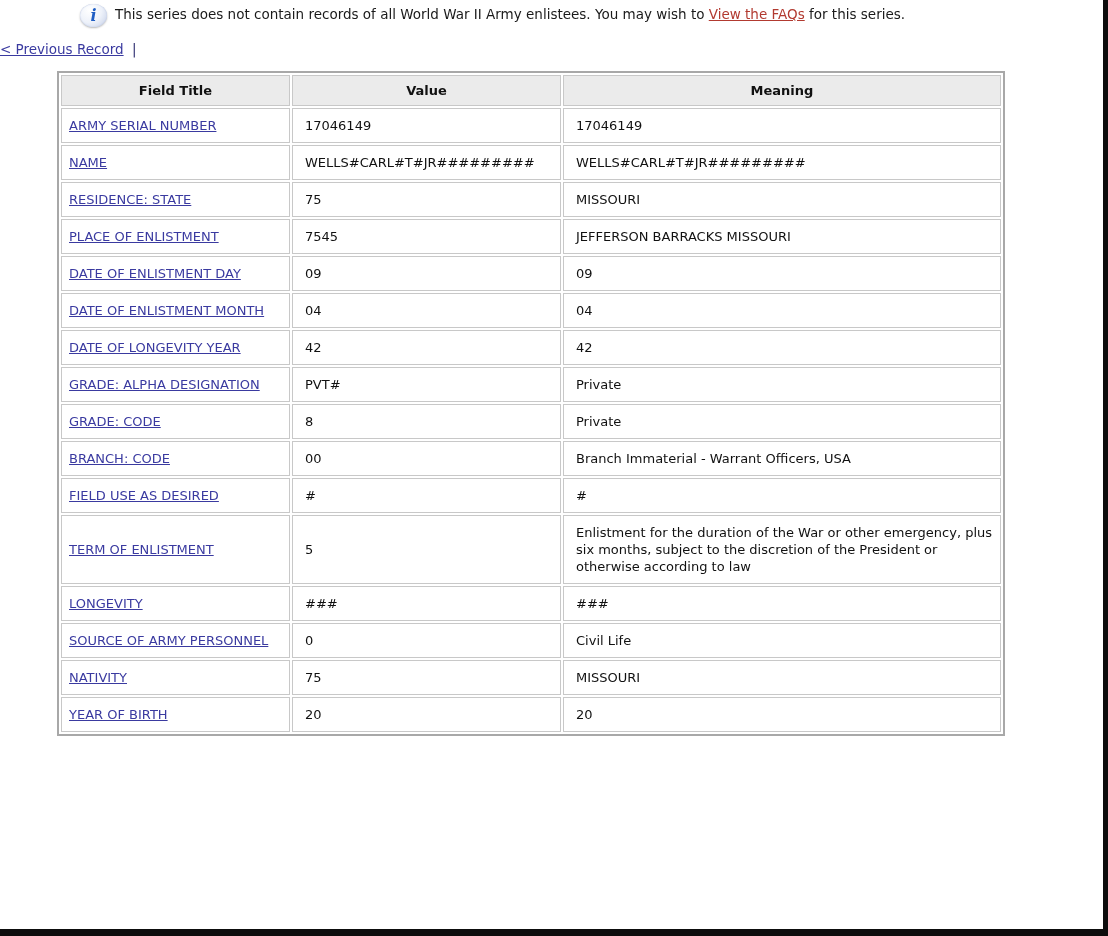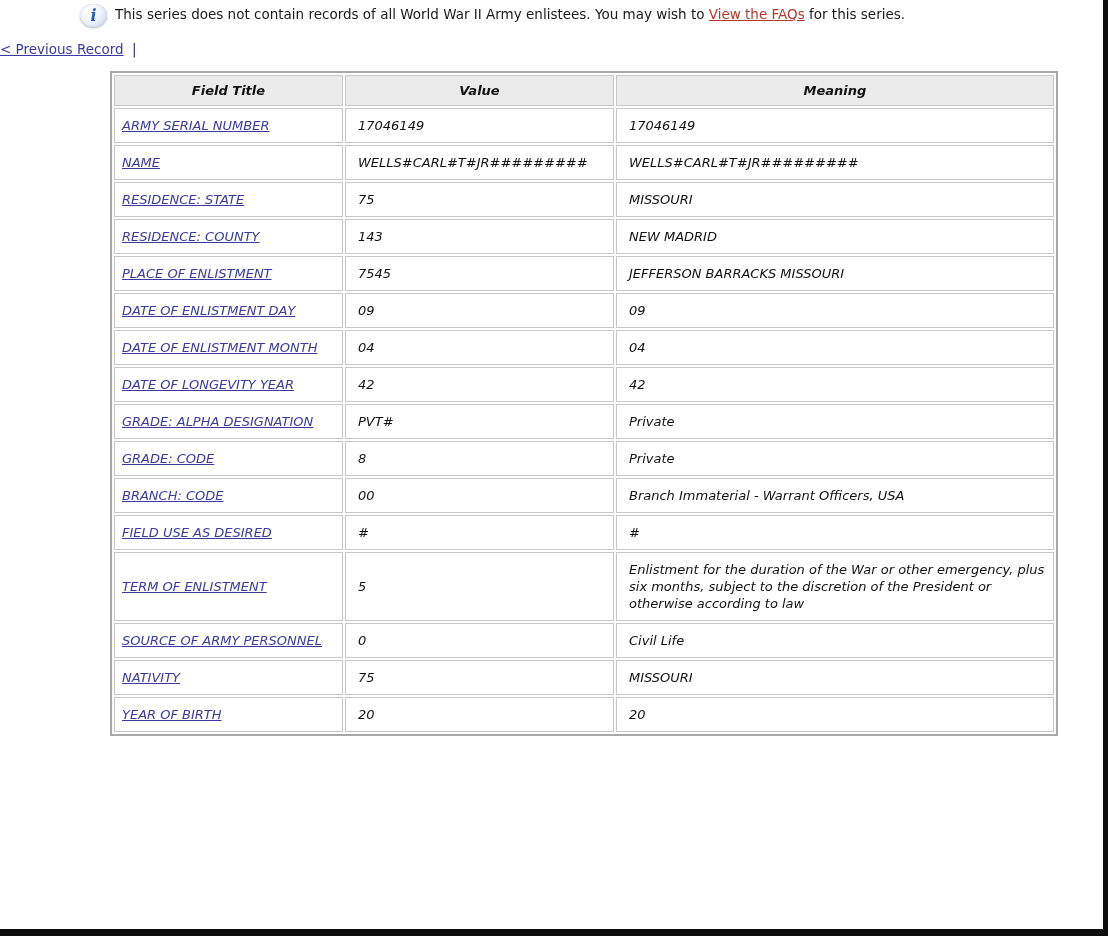--- a/index.html
+++ b/index.html
@@ -57,28 +57,27 @@
   }
   .prev-link {
     color: #3a3aa0;
     text-decoration: underline;
     cursor: pointer;
   }
   .nav-sep { color: #2b2b6e; margin-left: 4px; }
 
   
   table.record-table {
-    margin: 14px 0 0 110px;
+    margin: 14px 0 0 57px;
     width: 936px;
     border-collapse: separate;
     border-spacing: 2px;
     border: 2px solid #a8a8a8;
     background: #ffffff;
     table-layout: fixed;
-    font-style: italic;
   }
   .record-table th {
     background: #ebebeb;
     border: 1px solid #c8c8c8;
     font-size: 13px;
     font-weight: bold;
     color: #111;
     text-align: center;
     padding: 7px 6px;
   }
@@ -135,25 +134,20 @@
         <td><a class="field-link">NAME</a></td>
         <td class="c-value">WELLS#CARL#T#JR#########</td>
         <td class="c-meaning">WELLS#CARL#T#JR#########</td>
       </tr>
       <tr>
         <td><a class="field-link">RESIDENCE: STATE</a></td>
         <td class="c-value">75</td>
         <td class="c-meaning">MISSOURI</td>
       </tr>
       <tr>
-        <td><a class="field-link">RESIDENCE: COUNTY</a></td>
-        <td class="c-value">143</td>
-        <td class="c-meaning">NEW MADRID</td>
-      </tr>
-      <tr>
         <td><a class="field-link">PLACE OF ENLISTMENT</a></td>
         <td class="c-value">7545</td>
         <td class="c-meaning">JEFFERSON BARRACKS MISSOURI</td>
       </tr>
       <tr>
         <td><a class="field-link">DATE OF ENLISTMENT DAY</a></td>
         <td class="c-value">09</td>
         <td class="c-meaning">09</td>
       </tr>
       <tr>
@@ -185,20 +179,25 @@
         <td><a class="field-link">FIELD USE AS DESIRED</a></td>
         <td class="c-value">#</td>
         <td class="c-meaning">#</td>
       </tr>
       <tr>
         <td><a class="field-link">TERM OF ENLISTMENT</a></td>
         <td class="c-value">5</td>
         <td class="c-meaning">Enlistment for the duration of the War or other emergency, plus six months, subject to the discretion of the President or otherwise according to law</td>
       </tr>
       <tr>
+        <td><a class="field-link">LONGEVITY</a></td>
+        <td class="c-value">###</td>
+        <td class="c-meaning">###</td>
+      </tr>
+      <tr>
         <td><a class="field-link">SOURCE OF ARMY PERSONNEL</a></td>
         <td class="c-value">0</td>
         <td class="c-meaning">Civil Life</td>
       </tr>
       <tr>
         <td><a class="field-link">NATIVITY</a></td>
         <td class="c-value">75</td>
         <td class="c-meaning">MISSOURI</td>
       </tr>
       <tr>

